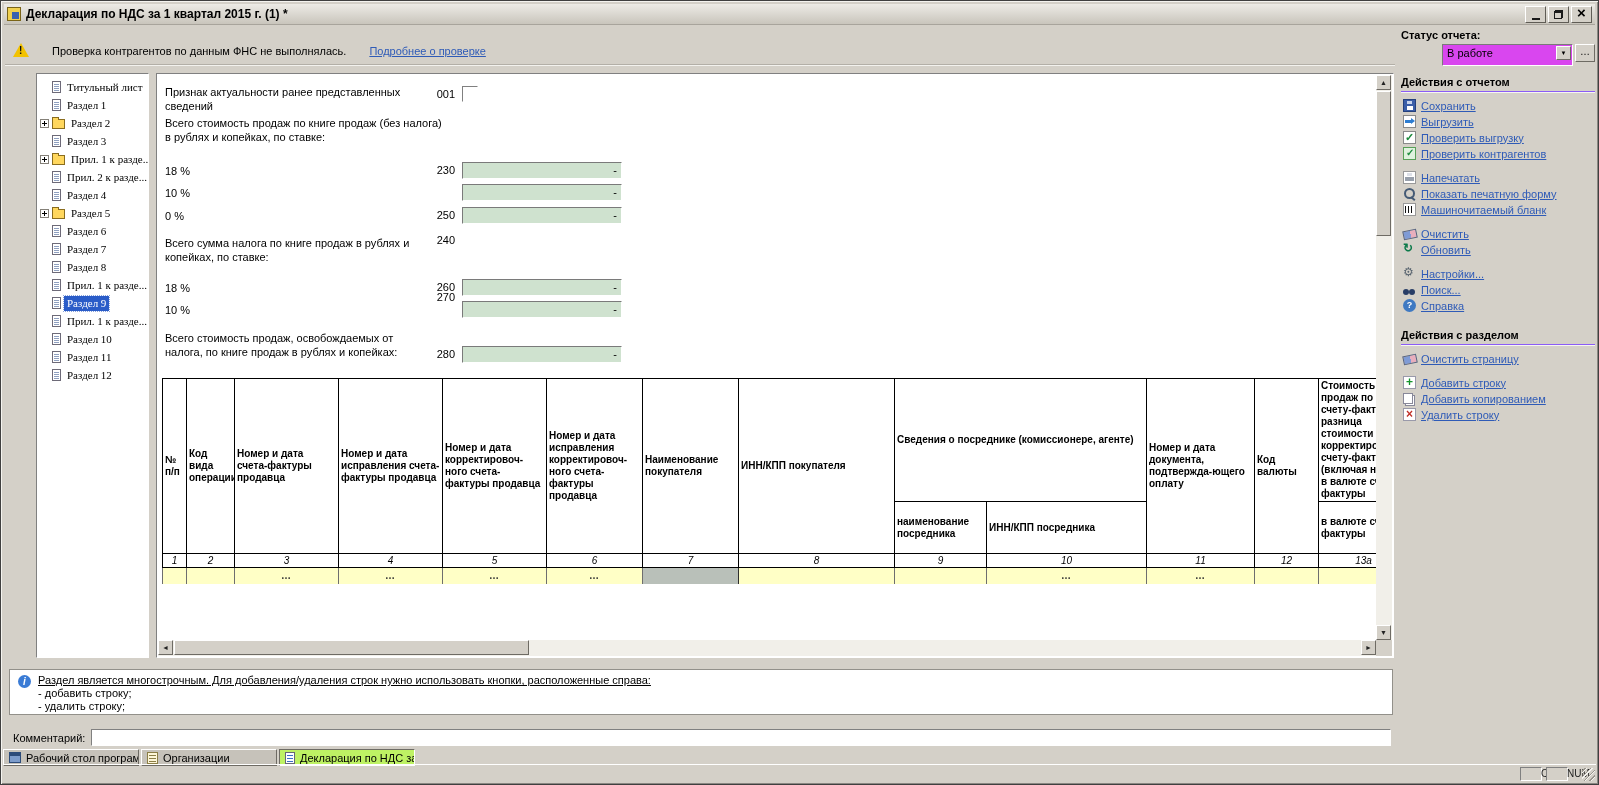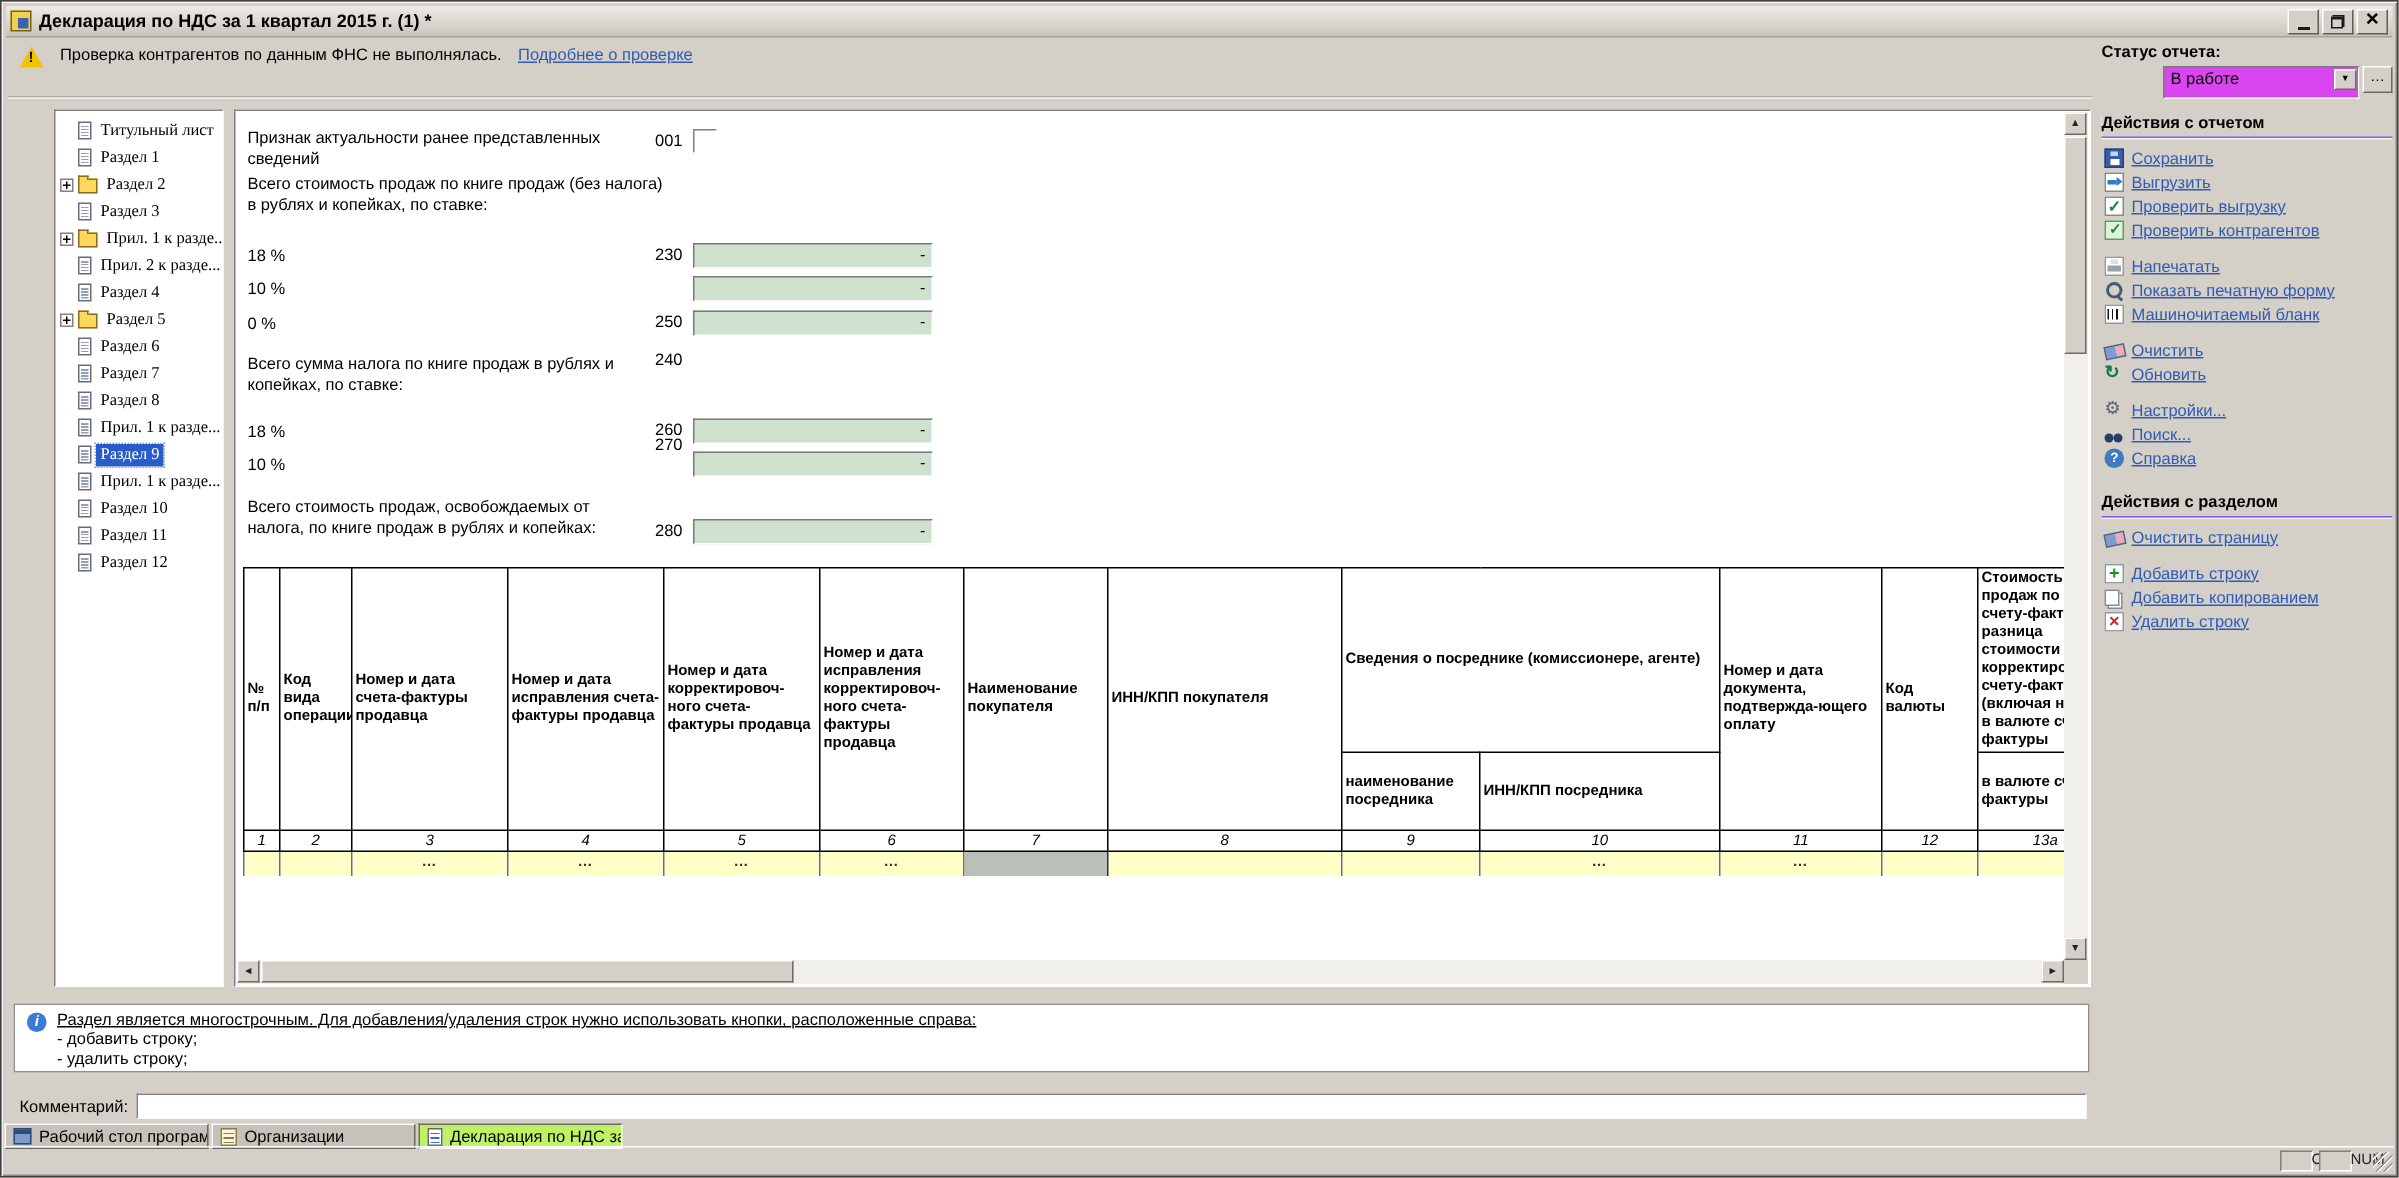--- a/index.html
+++ b/index.html
@@ -19,21 +19,21 @@
   .win-btns { display:flex; }
   .wbtn { width:21px; height:17px; margin-left:2px; background:#d4d0c8; border:1px solid;
           border-color:#fff #5f5c55 #5f5c55 #fff; display:flex; align-items:center; justify-content:center; cursor:default; }
   .glyph-min { width:8px; height:2px; background:#1a1a1a; margin-top:9px; }
   .glyph-restore { position:relative; width:9px; height:9px; }
   .glyph-restore::before { content:""; position:absolute; right:0; top:0; width:6px; height:5px; border:1px solid #1a1a1a; border-top-width:2px; }
   .glyph-restore::after  { content:""; position:absolute; left:0; bottom:0; width:6px; height:5px; border:1px solid #1a1a1a; border-top-width:2px; background:#d4d0c8; }
   .glyph-close::after { content:"×"; font-size:15px; font-weight:bold; line-height:9px; display:block; margin-top:-3px; }
 
   
-  .warnbar { position:absolute; left:6px; top:30px; height:26px; width:1200px; display:flex; align-items:flex-start; gap:11px; padding-left:6px; }
+  .warnbar { position:absolute; left:6px; top:30px; height:26px; width:1200px; display:flex; align-items:flex-end; gap:23px; padding-left:6px; }
   .warning-icon { width:0; height:0; border-left:8px solid transparent; border-right:8px solid transparent;
                   border-bottom:14px solid #f2c200; position:relative; flex:none; }
   .warning-icon::after { content:"!"; position:absolute; left:-2px; top:2px; font-size:10px; font-weight:bold; color:#111; }
   .lnk { color:#2f5bb7; text-decoration:underline; cursor:pointer; white-space:nowrap; }
   .hsep { position:absolute; left:4px; top:63px; width:1390px; height:2px; border-top:1px solid #b3afa7; border-bottom:1px solid #f3f2ee; }
 
   
   .tree { position:absolute; left:35px; top:72px; width:113px; height:585px; background:#fff;
           border:1px solid; border-color:#808080 #fff #fff #808080; padding:4px 0 0 1px; overflow:hidden;font-family:Liberation Serif, serif; }
   .titem { display:flex; align-items:center; height:18px; white-space:nowrap; cursor:default; }

